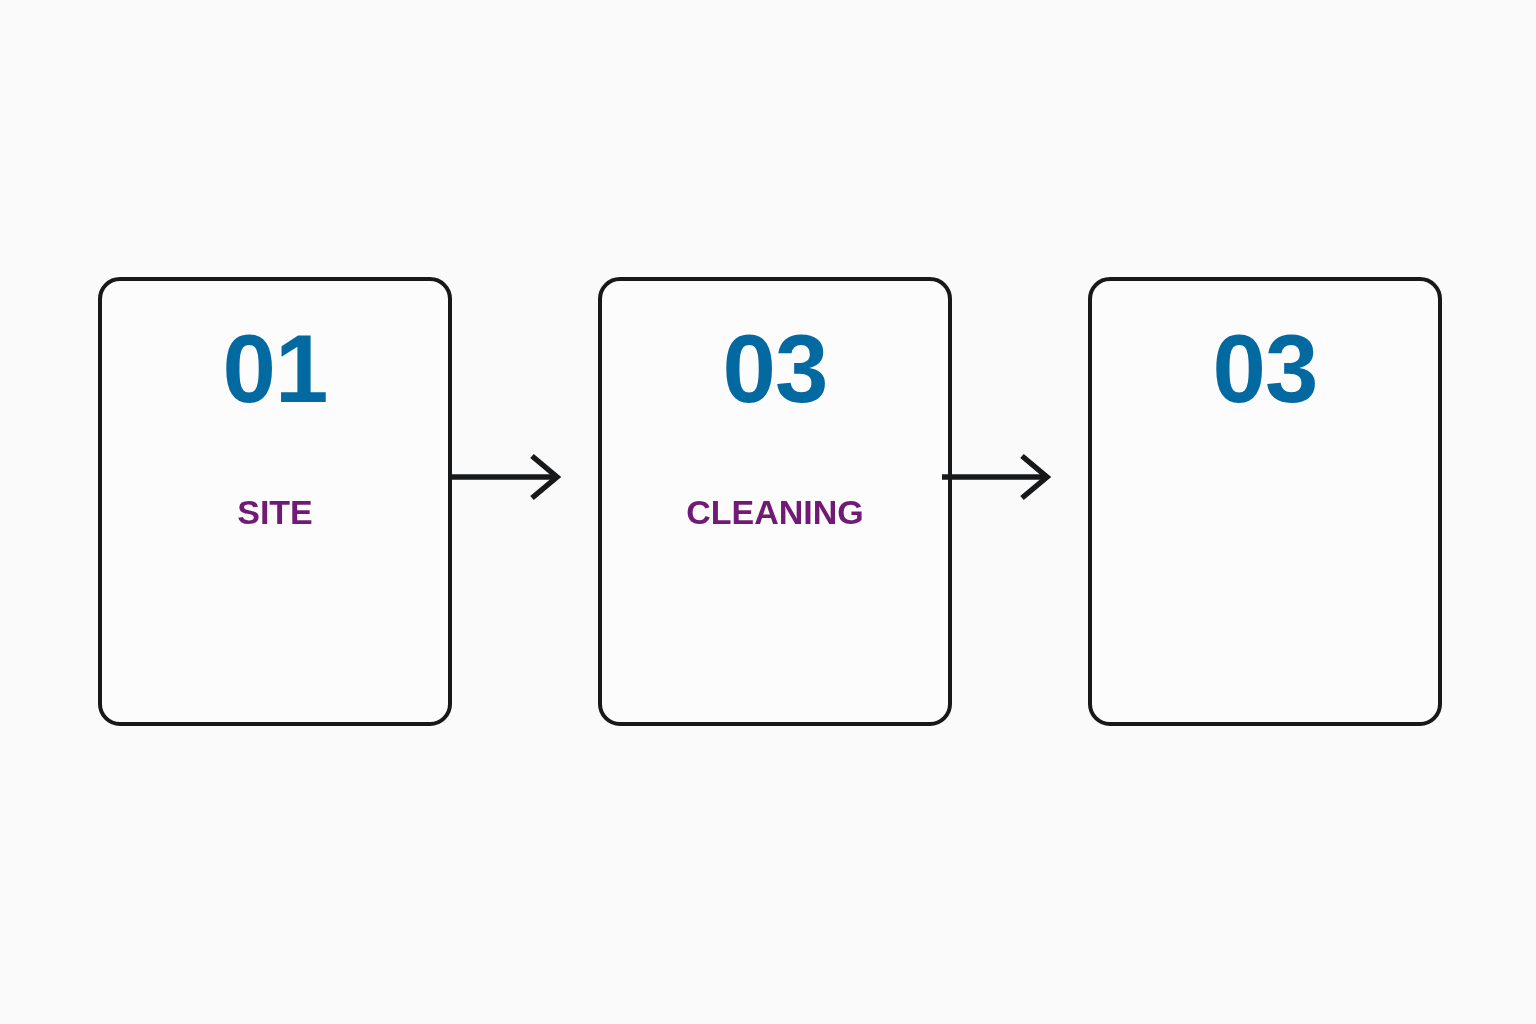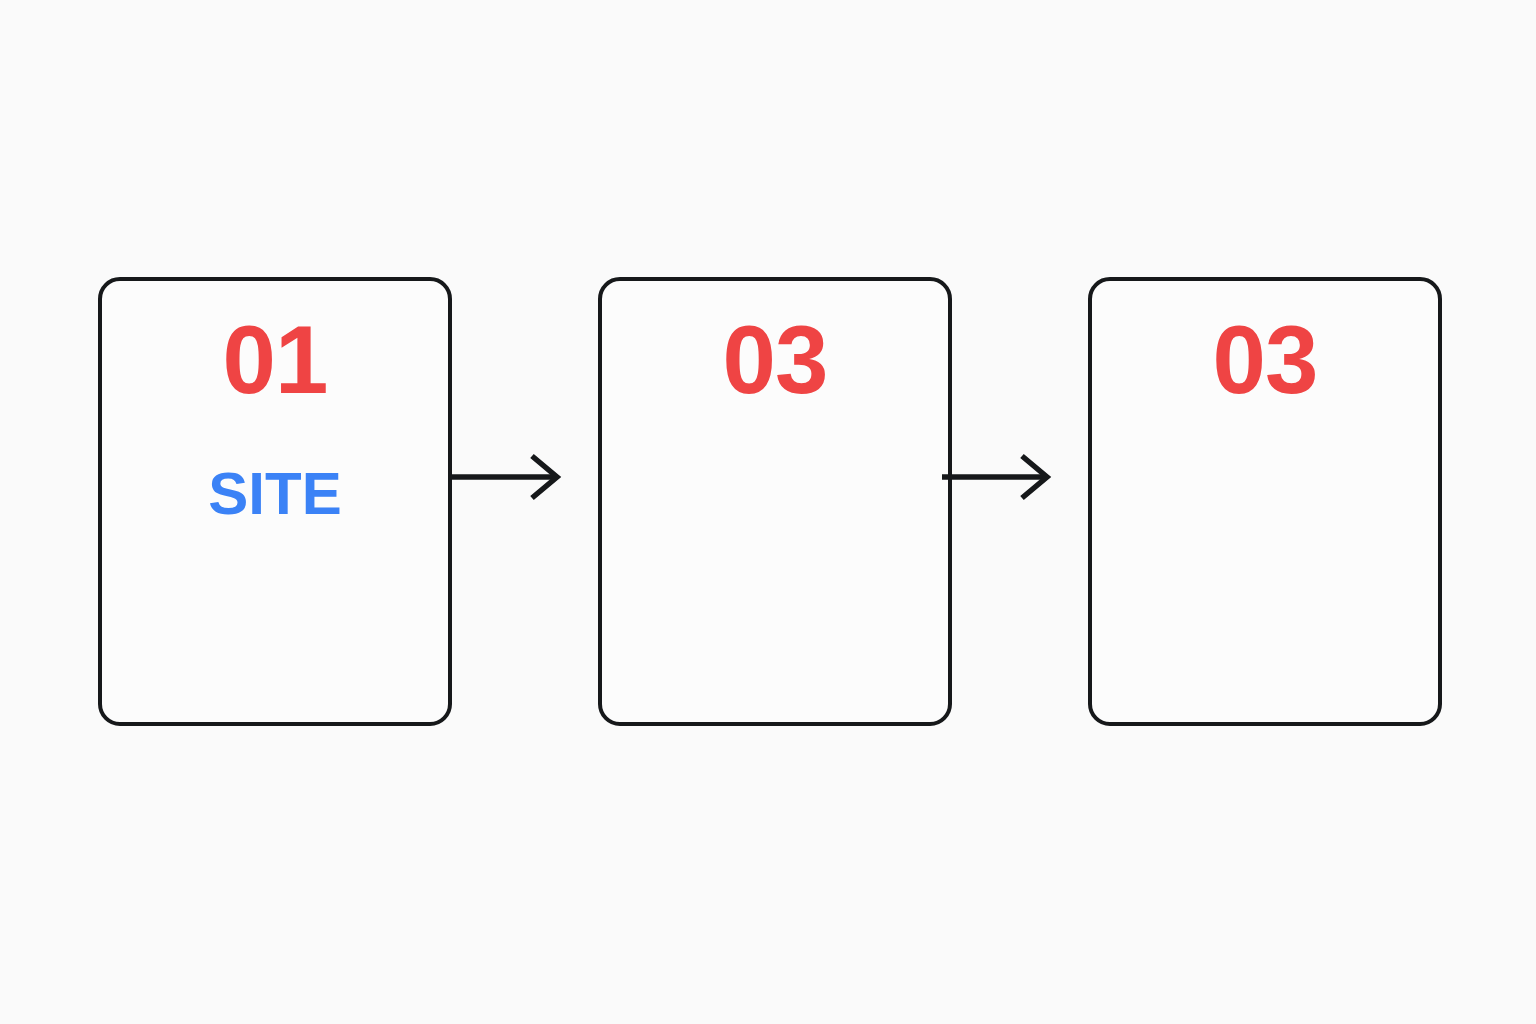--- a/index.html
+++ b/index.html
@@ -43,42 +43,42 @@
     display: block;
   }
 
   .step-card.card-1 { left: 98px; }
   .step-card.card-2 { left: 598px; }
   .step-card.card-3 { left: 1088px; padding-left: 8px; }
 
   .step-number {
     position: absolute;
     left: 50%;
-    top: 31px;
+    top: 40px;
     transform: translateX(-50%);
     font-size: 96px;
     font-weight: 700;
     line-height: 1;
     letter-spacing: -1px;
-    color: #ef4444;
+    color: #0369a1;
     white-space: nowrap;
   }
 
   .step-label {
     position: absolute;
     left: 50%;
-    top: 181px;
+    top: 200px;
     transform: translateX(-50%);
     width: 420px;
     text-align: center;
-    font-size: 60px;
+    font-size: 34px;
     font-weight: 600;
     line-height: 63px;
     letter-spacing: 0px;
-    color: #3b82f6;
+    color: #701a75;
     white-space: nowrap;
   }
 
   .step-label .label-line {
     display: block;
     white-space: nowrap;
   }
 
   
   .arrow-connector {
@@ -123,20 +123,21 @@
     <div class="arrow-connector arrow-1">
       <svg viewBox="0 0 120 54" xmlns="http://www.w3.org/2000/svg">
         <path class="arrow-stroke" d="M 3 27 L 106 27"></path>
         <path class="arrow-stroke" d="M 83 6 L 108 27 L 83 48"></path>
       </svg>
     </div>
 
     <div class="step-card card-2">
       <div class="step-number">03</div>
       <div class="step-label">
+        <span class="label-line">CLEANING</span>
       </div>
     </div>
 
     <div class="arrow-connector arrow-2">
       <svg viewBox="0 0 120 54" xmlns="http://www.w3.org/2000/svg">
         <path class="arrow-stroke" d="M 3 27 L 106 27"></path>
         <path class="arrow-stroke" d="M 83 6 L 108 27 L 83 48"></path>
       </svg>
     </div>
 

